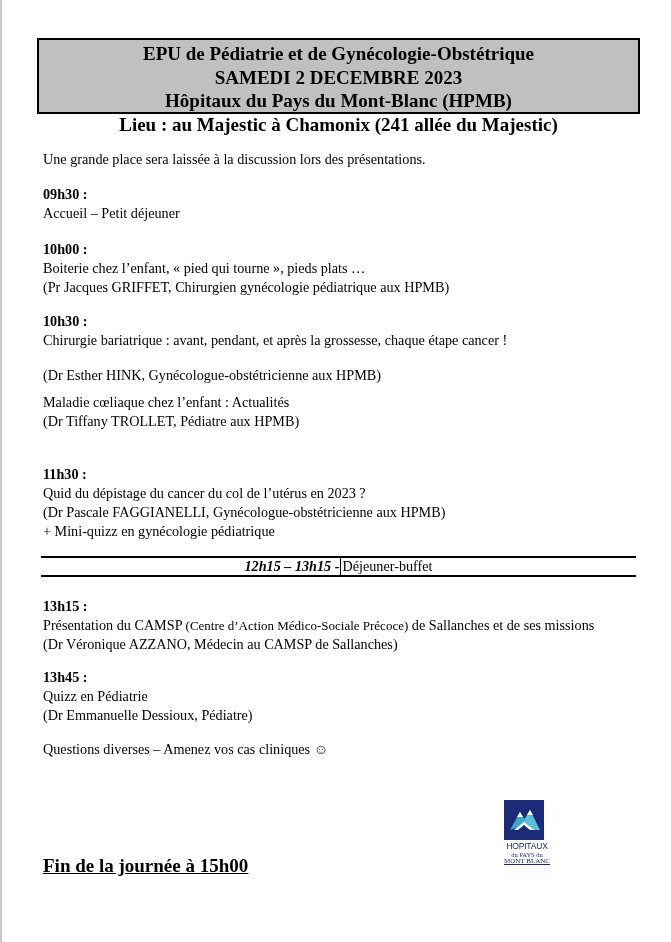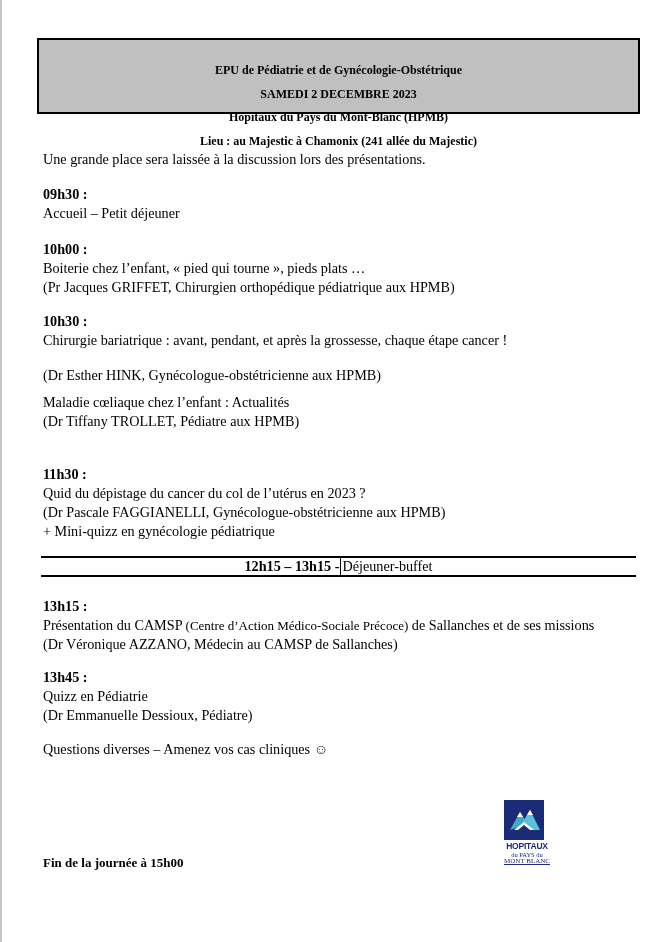--- a/index.html
+++ b/index.html
@@ -7,59 +7,59 @@
       width: 671px; height: 942px; position: relative; overflow: hidden;
       font-family: "Liberation Serif", "DejaVu Serif", serif;
       color: #000;
       border-left: 2px solid #c8c8c8;
       box-sizing: border-box;
     }
     .header-box {
       position: absolute; left: 35px; top: 38px; width: 603px; height: 76px;
       box-sizing: border-box;
       background: #c0c0c0; border: 2px solid #000;
-      text-align: center; font-weight: bold; font-size: 12px;
-      padding-top: 19px; line-height: 23.5px;
+      text-align: center; font-weight: bold; font-size: 19px;
+      padding-top: 2px; line-height: 23.5px;
     }
     .header-box div { white-space: nowrap; }
     .intro {
       position: absolute; left: 41px; top: 151px;
       font-weight: normal; font-size: 14.2px; white-space: nowrap;
     }
     .slot { position: absolute; left: 41px; font-size: 14.2px; line-height: 19px; white-space: nowrap; }
     .slot .time { font-weight: bold; }
     .slot .line { }
     .small { font-size: 13px; }
     .lunch {
       position: absolute; left: 39px; top: 556px; width: 595px; height: 21px;
       border-top: 2px solid #000; border-bottom: 2px solid #000; box-sizing: border-box;
       font-size: 14.2px; line-height: 17px; text-align: center; white-space: nowrap;
     }
-    .lunch .lt { font-weight: bold; }
+    .lunch .lt { font-weight: bold; font-style: italic; }
     .lunch .sep { display: inline-block; width: 1px; height: 17px; background: #000; vertical-align: top; margin: 0 1px 0 1px; }
     .logo {
       position: absolute; left: 498px; top: 800px; width: 54px; height: 65px;
     }
     .logo .sq {
       position: absolute; left: 4px; top: 0; width: 40px; height: 40px; background: #1c2b78;
     }
     .logo .txt1 {
       position: absolute; left: 0; top: 41px; width: 54px; text-align: center;
-      font-family: "Liberation Sans", sans-serif; font-weight: bold; font-size: 8.5px; color: #1c2b78; letter-spacing: -0.2px;
+      font-family: "Liberation Sans", sans-serif; font-weight: normal; font-size: 8.5px; color: #1c2b78; letter-spacing: -0.2px;
     }
     .logo .txt2 {
       position: absolute; left: 0; top: 51px; width: 54px; text-align: center;
       font-family: "Liberation Serif", serif; font-size: 6.5px; color: #1c2b78;
     }
     .logo .txt3 {
       position: absolute; left: 0; top: 57px; width: 54px; text-align: center;
       font-family: "Liberation Serif", serif; font-size: 7px; color: #1c2b78; font-variant: small-caps; text-decoration: underline;
     }
     .end {
-      position: absolute; left: 41px; top: 855px; font-weight: bold; font-size: 13px; white-space: nowrap;
+      position: absolute; left: 41px; top: 855px; font-weight: bold; font-size: 19px; white-space: nowrap; text-decoration: underline;
     }
   </style>
 </head>
 <body>
 
 <div class="header-box">
   <div>EPU de Pédiatrie et de Gynécologie-Obstétrique</div>
   <div>SAMEDI 2 DECEMBRE 2023</div>
   <div>Hôpitaux du Pays du Mont-Blanc (HPMB)</div>
   <div>Lieu : au Majestic à Chamonix (241 allée du Majestic)</div>
@@ -68,21 +68,21 @@
 <div class="intro">Une grande place sera laissée à la discussion lors des présentations.</div>
 
 <div class="slot" style="top:185px">
   <div class="time">09h30 :</div>
   <div class="line">Accueil – Petit déjeuner</div>
 </div>
 
 <div class="slot" style="top:240px">
   <div class="time">10h00 :</div>
   <div class="line">Boiterie chez l’enfant, « pied qui tourne », pieds plats …</div>
-  <div class="line">(Pr Jacques GRIFFET, Chirurgien orthopédique pédiatrique aux HPMB)</div>
+  <div class="line">(Pr Jacques GRIFFET, Chirurgien gynécologie pédiatrique aux HPMB)</div>
 </div>
 
 <div class="slot" style="top:312px">
   <div class="time">10h30 :</div>
   <div class="line">Chirurgie bariatrique : avant, pendant, et après la grossesse, chaque étape cancer !</div>
   <div class="line" style="margin-top:16px">(Dr Esther HINK, Gynécologue-obstétricienne aux HPMB)</div>
 </div>
 
 <div class="slot" style="top:393px">
   <div class="line">Maladie cœliaque chez l’enfant : Actualités</div>

